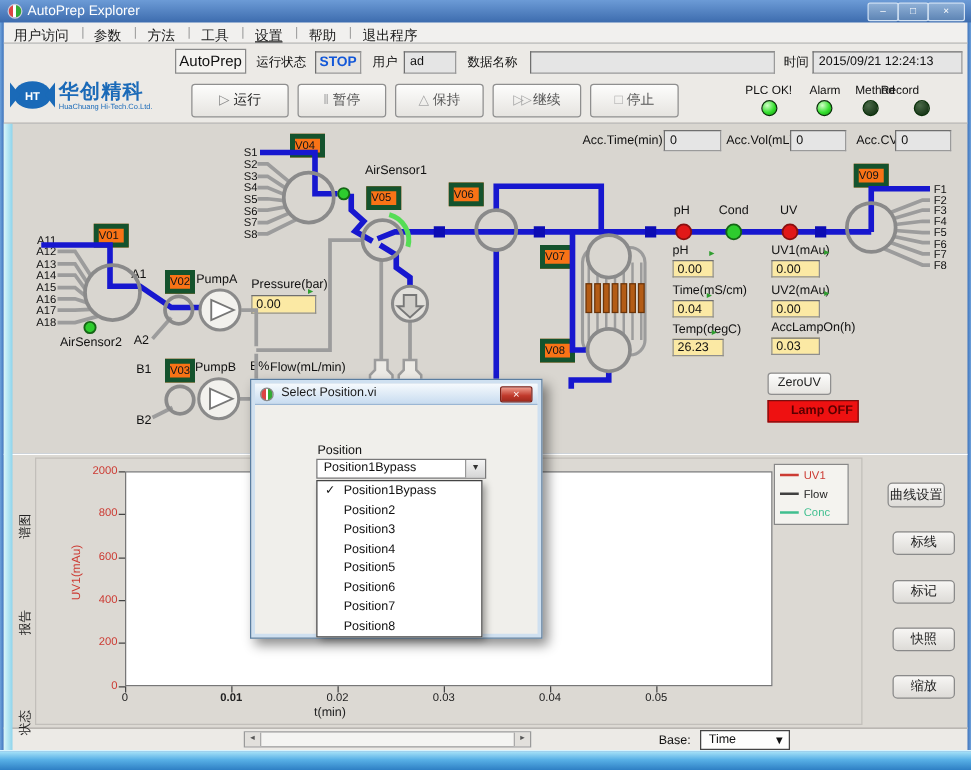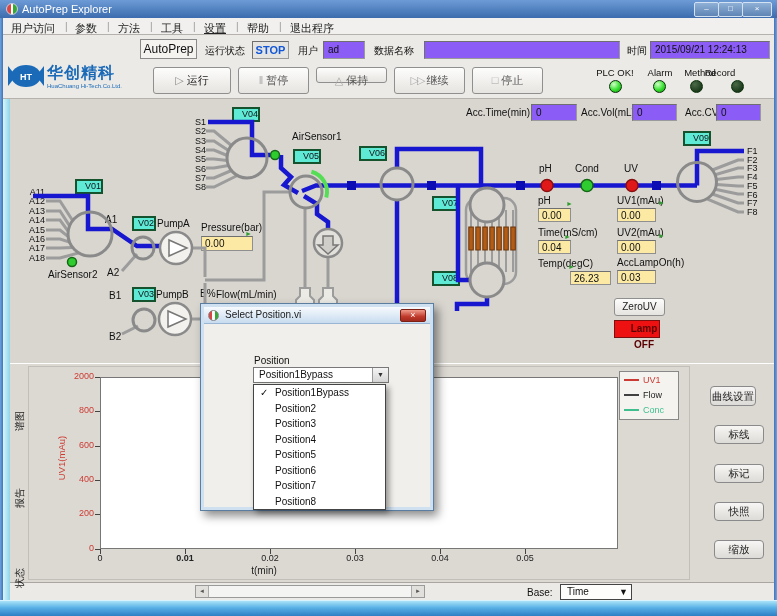--- a/index.html
+++ b/index.html
@@ -25,28 +25,28 @@
     border-bottom:1px solid #b5b2ad;box-sizing:border-box;}
   .menuitem{position:absolute;top:3px;font-size:11px;color:#222;}
   .menusep{position:absolute;top:3px;font-size:10px;color:#9a9a9a;}
   .headerband{position:absolute;left:3px;top:35px;width:771px;height:64px;background:#eceae6;
     border-bottom:1px solid #b5b2ad;box-sizing:border-box;}
   .diagband{position:absolute;left:3px;top:99px;width:771px;height:264px;background:#d9d6d0;}
   .chartband{position:absolute;left:3px;top:363px;width:771px;height:219px;background:#dcd9d3;border-top:1px solid #fff;}
   .bottombar{position:absolute;left:3px;top:582px;width:771px;height:18px;background:#eceae6;border-top:1px solid #a9a6a1;box-sizing:border-box;}
   .lbl{position:absolute;font-size:10px;color:#111;white-space:nowrap;line-height:11px;}
   .small{font-size:9px;}
-  .wfield{position:absolute;background:#8b5cf6;border:1px solid #9a9a9a;border-top-color:#6f6f6f;border-left-color:#6f6f6f;
+  .wfield{position:absolute;background:#e5e5e5;border:1px solid #9a9a9a;border-top-color:#6f6f6f;border-left-color:#6f6f6f;
     box-sizing:border-box;font-size:10px;line-height:15px;padding-left:4px;white-space:nowrap;overflow:hidden;}
   .sunken{position:absolute;background:#e6e4e0;border:1px solid #9a9a9a;border-top-color:#6f6f6f;border-left-color:#6f6f6f;
     box-sizing:border-box;text-align:center;}
   .btn3d{position:absolute;background:linear-gradient(#fdfdfc,#e6e4e0);border:1px solid #8f8f8f;border-radius:3px;
     box-sizing:border-box;font-size:11px;text-align:center;color:#222;}
-  .chip{position:absolute;background:#5eead4;border:2px solid #14532d;box-sizing:border-box;
-    font-size:9px;line-height:11px;text-align:right;color:#101418;}
+  .chip{position:absolute;background:#f97316;border:4px solid #14532d;box-sizing:border-box;
+    font-size:9px;line-height:11px;text-align:left;color:#101418;}
   .yfield{position:absolute;background:#fbe9a4;border:1px solid #8f8f8f;border-top-color:#6f6f6f;
     box-sizing:border-box;font-size:10px;line-height:13px;padding-left:3px;}
   .garrow{position:absolute;color:#2f9e2f;font-size:7px;line-height:7px;}
   .led{position:absolute;width:13px;height:13px;border-radius:50%;border:1px solid #0a300a;box-sizing:border-box;}
   .led.on{background:radial-gradient(circle at 35% 30%,#d2ffc8,#35e02f 55%,#149010);}
   .led.off{background:radial-gradient(circle at 35% 30%,#4a6a48,#1c3b1c 70%);}
   .indlbl{position:absolute;font-size:9.5px;color:#111;text-align:center;white-space:nowrap;}
   .vtab{position:absolute;transform:rotate(-90deg);font-size:10px;color:#222;width:26px;text-align:center;}
   
   .plot{position:absolute;left:100px;top:377px;width:518px;height:172px;background:#fff;border:1px solid #777;box-sizing:border-box;}
@@ -132,21 +132,21 @@
   <div class="brandsub">HuaChuang Hi-Tech.Co.Ltd.</div>
 
   <div class="btn3d" style="left:153px;top:67px;width:78px;height:27px;line-height:25px;">
     <span style="color:#8a8a8a;">▷</span>
     <span>运行</span>
   </div>
   <div class="btn3d" style="left:238px;top:67px;width:71px;height:27px;line-height:25px;color:#555;">
     <span style="color:#a8a8a8;">‖</span>
     <span>暂停</span>
   </div>
-  <div class="btn3d" style="left:316px;top:67px;width:71px;height:16px;line-height:25px;color:#555;">
+  <div class="btn3d" style="left:316px;top:67px;width:71px;height:27px;line-height:25px;color:#555;">
     <span style="color:#a8a8a8;">△</span>
     <span>保持</span>
   </div>
   <div class="btn3d" style="left:394px;top:67px;width:71px;height:27px;line-height:25px;color:#555;">
     <span style="color:#a8a8a8;letter-spacing:-2px;">▷▷</span>
     <span>继续</span>
   </div>
   <div class="btn3d" style="left:472px;top:67px;width:71px;height:27px;line-height:25px;color:#555;">
     <span style="color:#a8a8a8;">□</span>
     <span>停止</span>
@@ -337,32 +337,32 @@
   <div class="lbl" style="left:575px;top:163px;">Cond</div>
   <div class="lbl" style="left:624px;top:163px;">UV</div>
 
   <div class="lbl" style="left:538px;top:195px;">pH</div>
   <div class="yfield" style="left:538px;top:208px;width:33px;height:14px;">0.00</div>
   <div class="garrow" style="left:566px;top:200px;">►</div>
   <div class="lbl" style="left:538px;top:227px;">Time(mS/cm)</div>
   <div class="yfield" style="left:538px;top:240px;width:33px;height:14px;">0.04</div>
   <div class="garrow" style="left:564px;top:233px;">►</div>
   <div class="lbl" style="left:538px;top:258px;">Temp(degC)</div>
-  <div class="yfield" style="left:538px;top:271px;width:41px;height:14px;margin-left:32px;">26.23</div>
+  <div class="yfield" style="left:538px;top:271px;width:41px;height:14px;">26.23</div>
   <div class="garrow" style="left:568px;top:263px;">►</div>
   <div class="lbl" style="left:617px;top:195px;">UV1(mAu)</div>
   <div class="yfield" style="left:617px;top:208px;width:39px;height:14px;">0.00</div>
   <div class="garrow" style="left:658px;top:199px;">►</div>
   <div class="lbl" style="left:617px;top:227px;">UV2(mAu)</div>
   <div class="yfield" style="left:617px;top:240px;width:39px;height:14px;">0.00</div>
   <div class="garrow" style="left:658px;top:232px;">►</div>
   <div class="lbl" style="left:617px;top:257px;">AccLampOn(h)</div>
   <div class="yfield" style="left:617px;top:270px;width:39px;height:14px;">0.03</div>
   <div class="btn3d" style="left:614px;top:298px;width:51px;height:18px;font-size:10px;line-height:16px;">ZeroUV</div>
-  <div class="abs" style="left:614px;top:320px;width:46px;height:18px;background:#ee1111;border:1px solid #7a0f0f;
+  <div class="abs" style="left:614px;top:320px;width:73px;height:18px;background:#ee1111;border:1px solid #7a0f0f;
        box-sizing:border-box;color:#5a0000;font-size:10px;line-height:16px;text-align:center;font-weight:bold;padding-left:14px;">Lamp OFF</div>
 
   <div class="vtab" style="left:7px;top:414px;">谱图</div>
   <div class="vtab" style="left:7px;top:491px;">报告</div>
   <div class="vtab" style="left:7px;top:571px;">状态</div>
 
   <div class="abs" style="left:28px;top:366px;width:662px;height:214px;border:1px solid #c2bfba;box-sizing:border-box;"></div>
   <div class="plot"></div>
   <div class="abs" style="left:22px;top:452px;width:80px;height:12px;transform:rotate(-90deg);text-align:center;
        font-size:9.5px;color:#cc3b33;">UV1(mAu)</div>

